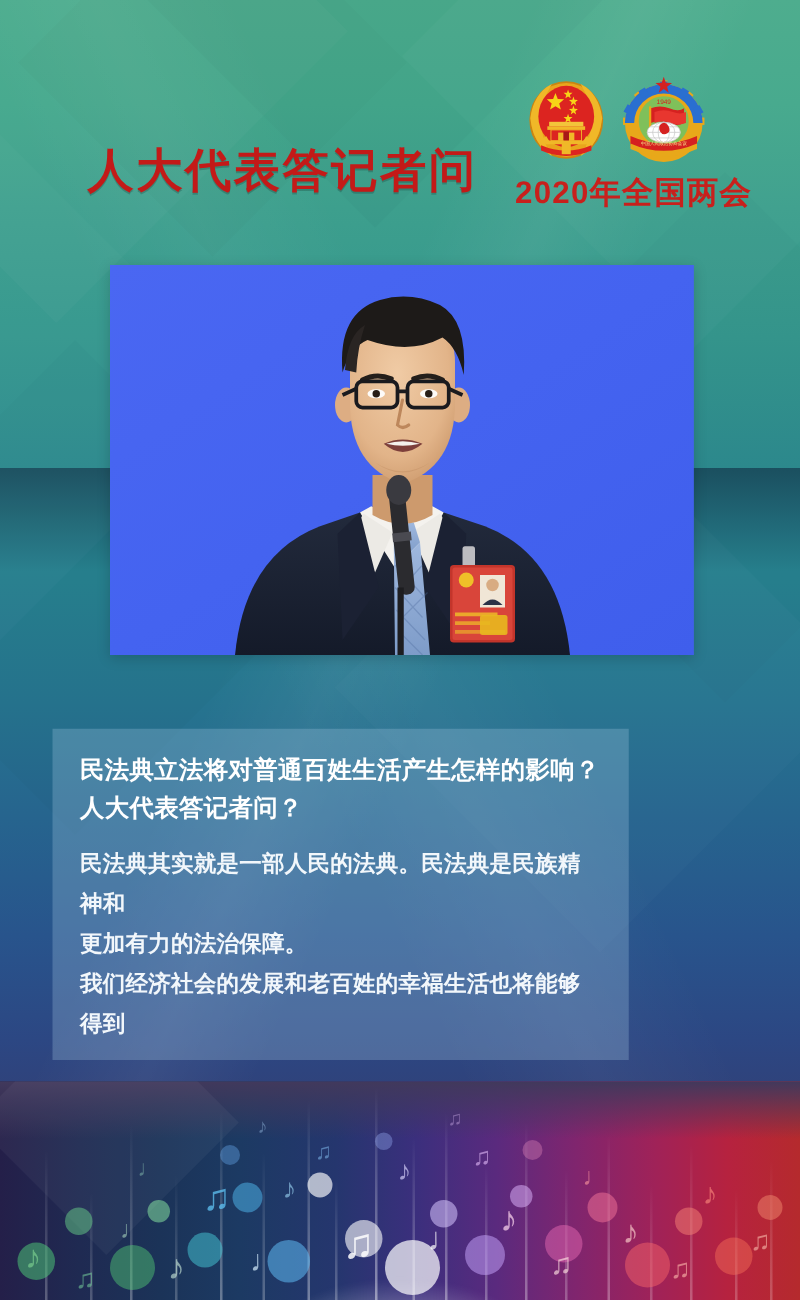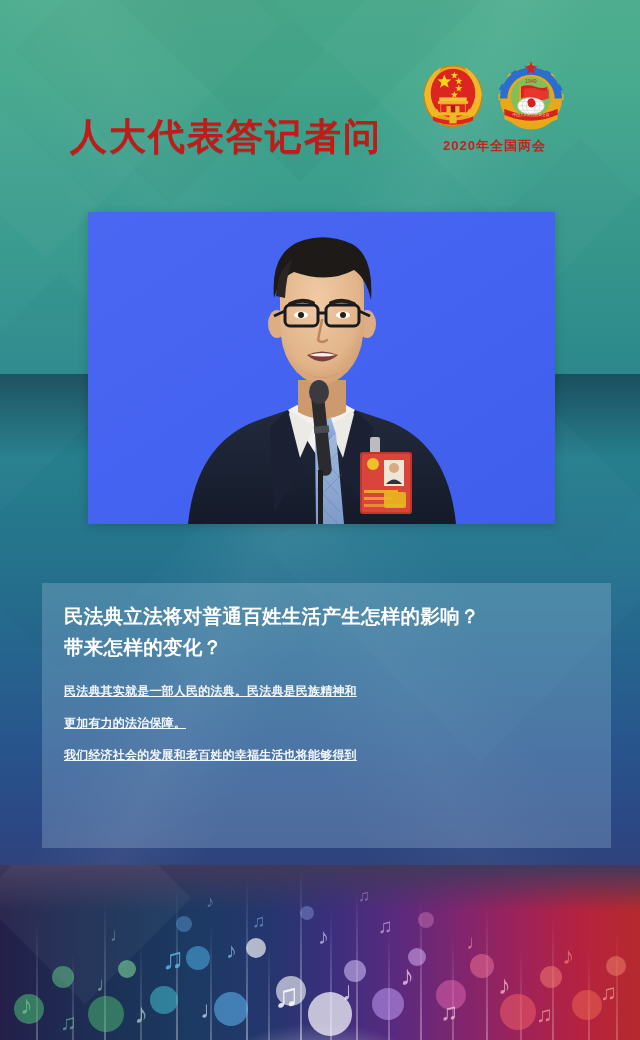--- a/index.html
+++ b/index.html
@@ -35,21 +35,21 @@
   .header{position:absolute;left:0;top:0;width:640px;height:200px;}
   .title{
     position:absolute;left:70px;top:112px;
     font-size:37px;font-weight:bold;letter-spacing:2px;
     color:#c31a18;
     text-shadow:0 1px 0 rgba(0,0,0,.18);
     white-space:nowrap;
   }
   .meeting-tag{
     position:absolute;left:412px;top:137px;width:165px;text-align:center;
-    font-size:13px;font-weight:bold;color:#c8201c;letter-spacing:1px;white-space:nowrap;
+    font-size:25px;font-weight:bold;color:#c8201c;letter-spacing:1px;white-space:nowrap;
   }
   .emblems{position:absolute;left:414px;top:58px;width:160px;height:76px;}
 
   
   .emb-national{position:absolute;left:3px;top:2px;width:72px;height:72px;}
   .emb-cppcc{position:absolute;left:80px;top:2px;width:74px;height:74px;}
 
   
   .photo-wrap{
     position:absolute;left:88px;top:212px;width:467px;height:312px;
@@ -57,34 +57,33 @@
     box-shadow:0 2px 10px rgba(0,0,0,.18);
   }
   .caption{
     position:absolute;left:88px;top:530px;width:467px;text-align:center;
     font-size:16px;font-weight:bold;color:#ffe200;letter-spacing:.5px;
     text-shadow:0 1px 2px rgba(0,0,0,.35);
   }
 
   
   .panel{
-    position:absolute;left:42px;top:583px;width:569px;height:265px;
+    position:absolute;left:42px;top:583px;width:461px;height:265px;
     background:rgba(170,205,230,.28);
   }
   .panel .q{
     margin:0;padding:0 22px;
     font-size:19.5px;font-weight:bold;color:#ffffff;line-height:31px;
     letter-spacing:.3px;
   }
   .panel .q.first{padding-top:18px;}
   .panel .a{
     margin:0;padding:0 22px;
-    font-size:12px;font-weight:bold;color:#f2f7fb;line-height:32px;
+    font-size:18px;font-weight:bold;color:#f2f7fb;line-height:32px;
     letter-spacing:.2px;
-    text-decoration:underline;
   }
   .panel .a.gapper{padding-top:12px;}
 
   
   .music{
     position:absolute;left:0;bottom:0;width:640px;height:175px;overflow:hidden;
   }
   .music-base{
     position:absolute;inset:0;
     background:linear-gradient(90deg,
@@ -318,21 +317,21 @@
         <rect x="276" y="285" width="28" height="3" fill="#efc028" opacity=".7"></rect>
         <rect x="276" y="292" width="40" height="3" fill="#efc028" opacity=".6"></rect>
         <rect x="296" y="280" width="22" height="16" rx="2" fill="#e8b81f" opacity=".9"></rect>
       </g>
     </svg>
   </div>
 
 
   <div class="panel">
     <p class="q first">民法典立法将对普通百姓生活产生怎样的影响？</p>
-    <p class="q">带来怎样的变化？</p>
+    <p class="q">人大代表答记者问？</p>
     <p class="a gapper">民法典其实就是一部人民的法典。民法典是民族精神和</p>
     <p class="a">更加有力的法治保障。</p>
     <p class="a">我们经济社会的发展和老百姓的幸福生活也将能够得到</p>
   </div>
 
   <div class="music">
     <div class="music-base"></div>
     <div class="topfade"></div>
     <div class="chev-dark"></div>
 

